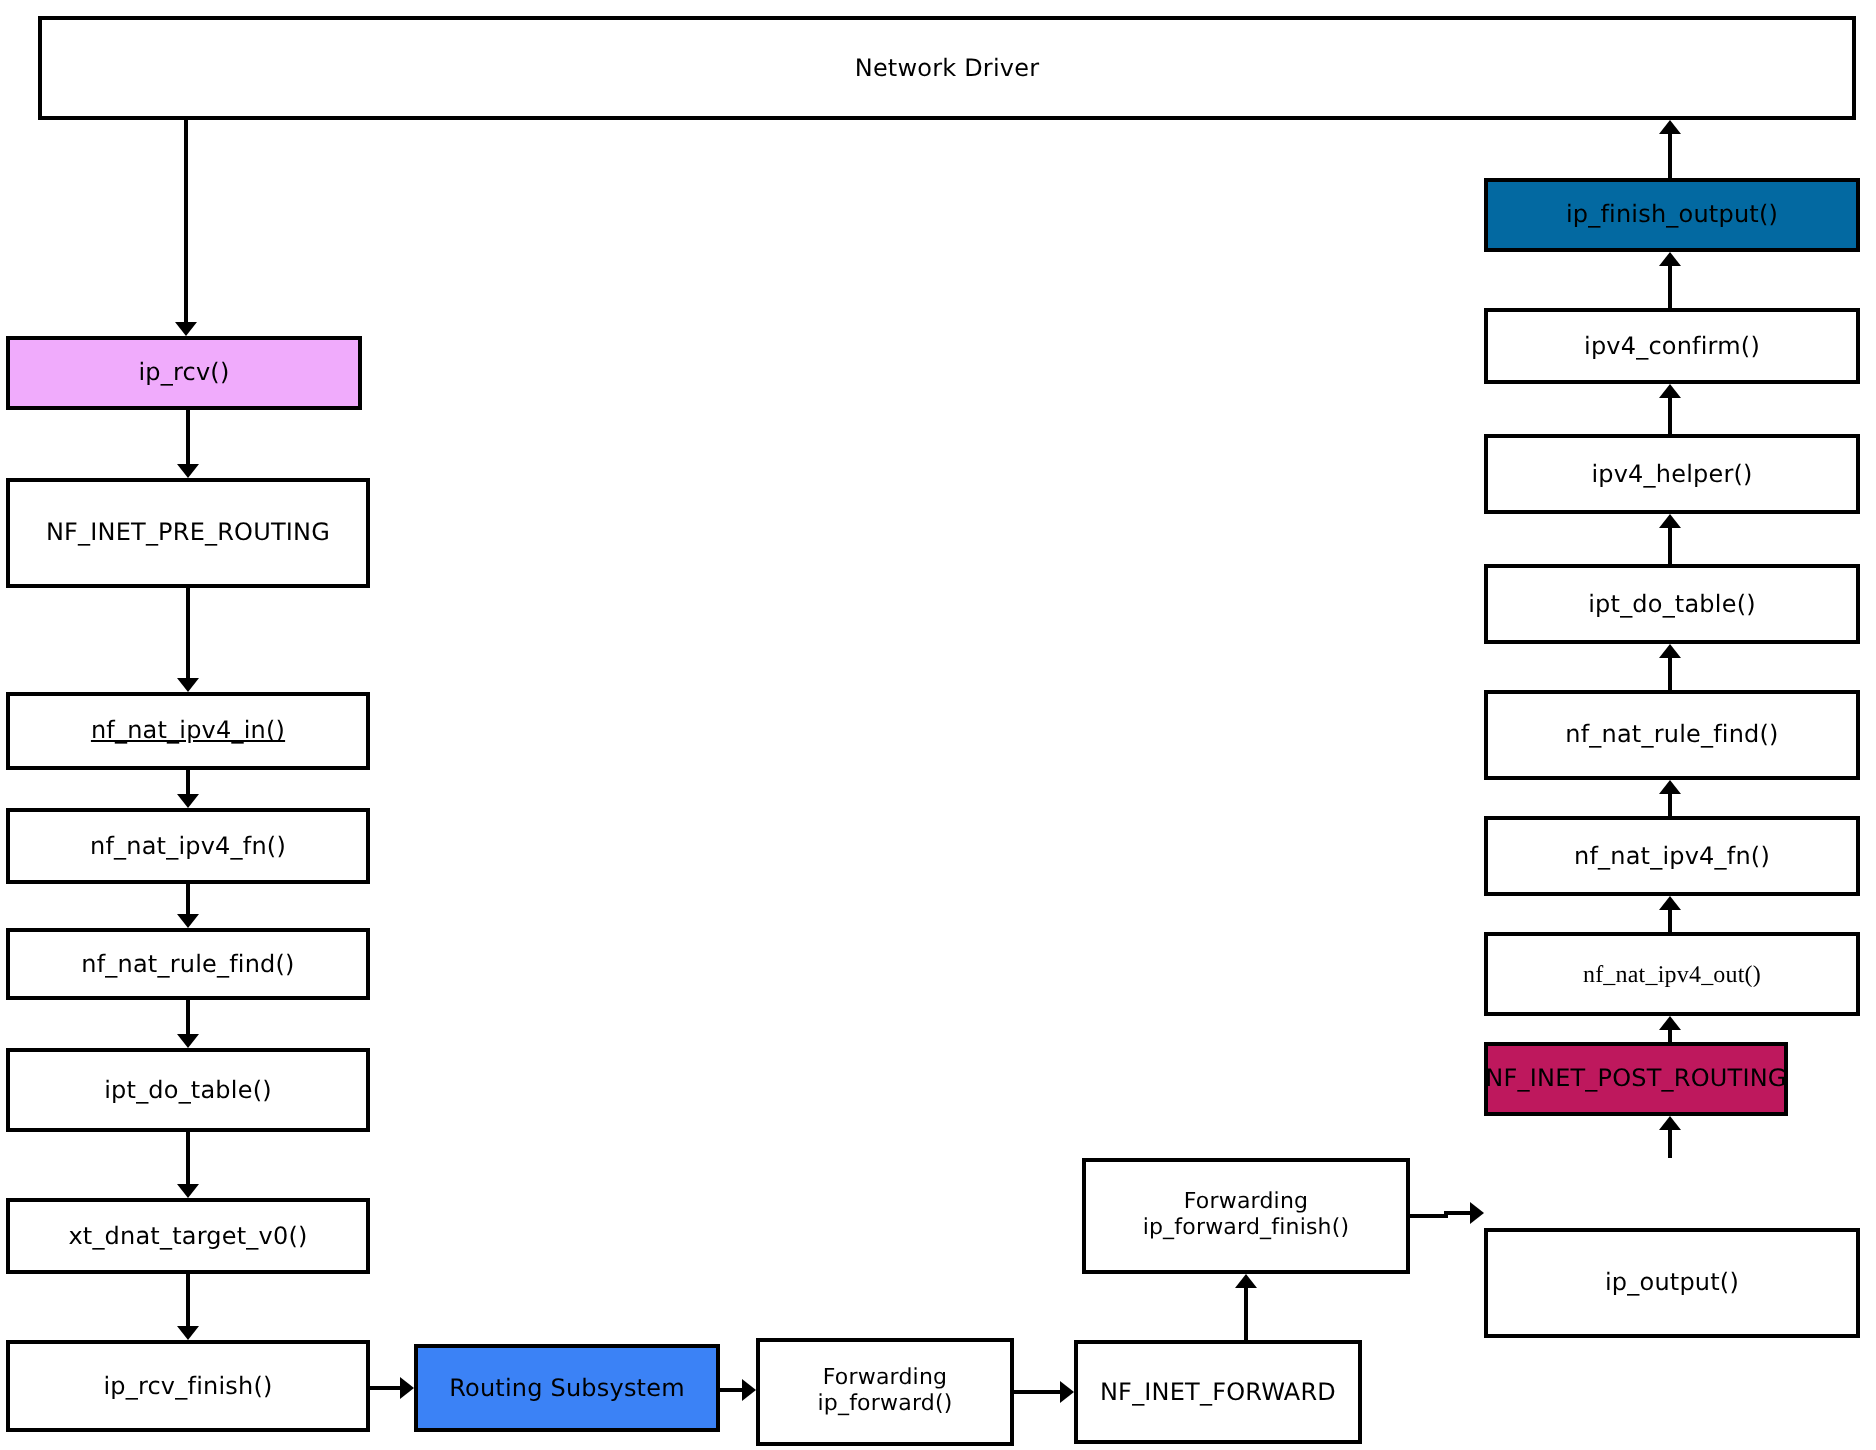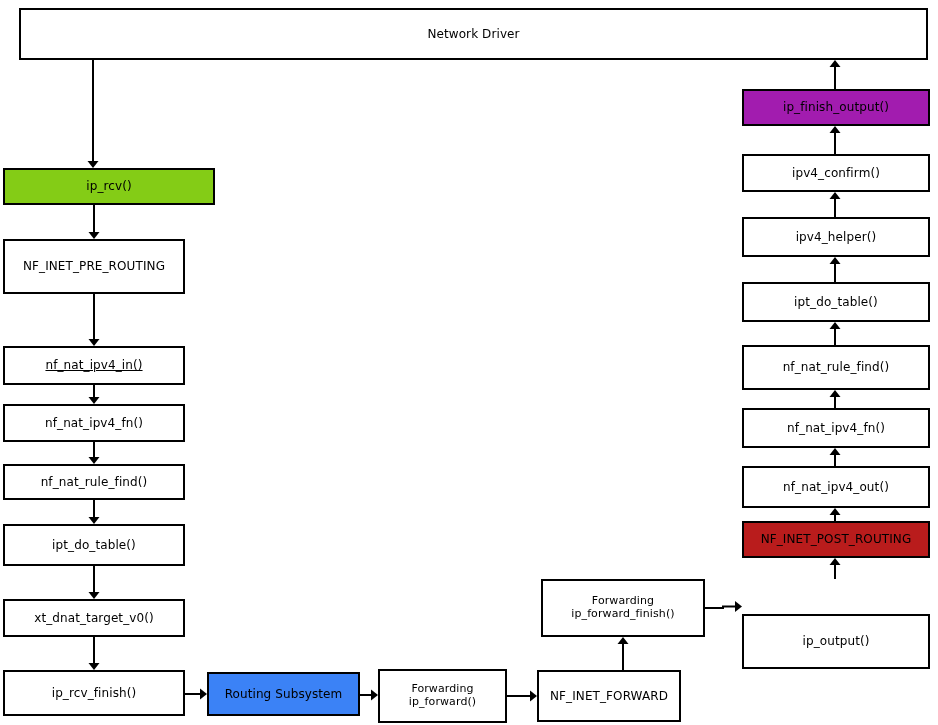--- a/index.html
+++ b/index.html
@@ -92,37 +92,37 @@
       <polygon points="829.5,264 840.5,264 835,257" fill="#000000"></polygon>
       <line x1="835" y1="217" x2="835" y2="199" stroke="#000000"></line>
       <polygon points="829.5,199 840.5,199 835,192" fill="#000000"></polygon>
       <line x1="835" y1="154" x2="835" y2="133" stroke="#000000"></line>
       <polygon points="829.5,133 840.5,133 835,126" fill="#000000"></polygon>
       <line x1="835" y1="89" x2="835" y2="67" stroke="#000000"></line>
       <polygon points="829.5,67 840.5,67 835,60" fill="#000000"></polygon>
     </svg>
   <div id="node-layer">
       <div class="node" style="left: 19px; top: 8px; width: 909px; height: 52px; border-color: rgb(0, 0, 0); background: rgb(255, 255, 255);">Network Driver</div>
-      <div class="node" style="left: 3px; top: 168px; width: 212px; height: 37px; border-color: rgb(0, 0, 0); background: #84cc16;">ip_rcv()</div>
+      <div class="node" style="left: 3px; top: 168px; width: 178px; height: 37px; border-color: rgb(0, 0, 0); background: #f0abfc;">ip_rcv()</div>
       <div class="node" style="left: 3px; top: 239px; width: 182px; height: 55px; border-color: rgb(0, 0, 0); background: rgb(255, 255, 255);">NF_INET_PRE_ROUTING</div>
       <div class="node" style="left: 3px; top: 346px; width: 182px; height: 39px; border-color: rgb(0, 0, 0); background: rgb(255, 255, 255); text-decoration: underline;">nf_nat_ipv4_in()</div>
       <div class="node" style="left: 3px; top: 404px; width: 182px; height: 38px; border-color: rgb(0, 0, 0); background: rgb(255, 255, 255);">nf_nat_ipv4_fn()</div>
       <div class="node" style="left: 3px; top: 464px; width: 182px; height: 36px; border-color: rgb(0, 0, 0); background: rgb(255, 255, 255);">nf_nat_rule_find()</div>
       <div class="node" style="left: 3px; top: 524px; width: 182px; height: 42px; border-color: rgb(0, 0, 0); background: rgb(255, 255, 255);">ipt_do_table()</div>
       <div class="node" style="left: 3px; top: 599px; width: 182px; height: 38px; border-color: rgb(0, 0, 0); background: rgb(255, 255, 255);">xt_dnat_target_v0()</div>
       <div class="node" style="left: 3px; top: 670px; width: 182px; height: 46px; border-color: rgb(0, 0, 0); background: rgb(255, 255, 255);">ip_rcv_finish()</div>
       <div class="node" style="left: 207px; top: 672px; width: 153px; height: 44px; border-color: rgb(0, 0, 0); background: #3b82f6;">Routing Subsystem</div>
       <div class="node two-line" style="left: 378px; top: 669px; width: 129px; height: 54px; border-color: rgb(0, 0, 0); background: rgb(255, 255, 255);">Forwarding
 ip_forward()</div>
       <div class="node" style="left: 537px; top: 670px; width: 144px; height: 52px; border-color: rgb(0, 0, 0); background: rgb(255, 255, 255);">NF_INET_FORWARD</div>
       <div class="node two-line" style="left: 541px; top: 579px; width: 164px; height: 58px; border-color: rgb(0, 0, 0); background: rgb(255, 255, 255);">Forwarding
 ip_forward_finish()</div>
       <div class="node" style="left: 742px; top: 579px; width: 188px; height: 55px; border-color: rgb(0, 0, 0); background: rgb(255, 255, 255); margin-top: 35px;">ip_output()</div>
-      <div class="node" style="left: 742px; top: 521px; width: 188px; height: 37px; border-color: rgb(0, 0, 0); background: #b91c1c;">NF_INET_POST_ROUTING</div>
-      <div class="node" style="left: 742px; top: 466px; width: 188px; height: 42px; border-color: rgb(0, 0, 0); background: rgb(255, 255, 255);">nf_nat_ipv4_out()</div>
+      <div class="node" style="left: 742px; top: 521px; width: 152px; height: 37px; border-color: rgb(0, 0, 0); background: #be185d;">NF_INET_POST_ROUTING</div>
+      <div class="node" style="left: 742px; top: 466px; width: 188px; height: 42px; border-color: rgb(0, 0, 0); background: rgb(255, 255, 255); font-family: Liberation Serif, serif;">nf_nat_ipv4_out()</div>
       <div class="node" style="left: 742px; top: 408px; width: 188px; height: 40px; border-color: rgb(0, 0, 0); background: rgb(255, 255, 255);">nf_nat_ipv4_fn()</div>
       <div class="node" style="left: 742px; top: 345px; width: 188px; height: 45px; border-color: rgb(0, 0, 0); background: rgb(255, 255, 255);">nf_nat_rule_find()</div>
       <div class="node" style="left: 742px; top: 282px; width: 188px; height: 40px; border-color: rgb(0, 0, 0); background: rgb(255, 255, 255);">ipt_do_table()</div>
       <div class="node" style="left: 742px; top: 217px; width: 188px; height: 40px; border-color: rgb(0, 0, 0); background: rgb(255, 255, 255);">ipv4_helper()</div>
       <div class="node" style="left: 742px; top: 154px; width: 188px; height: 38px; border-color: rgb(0, 0, 0); background: rgb(255, 255, 255);">ipv4_confirm()</div>
-      <div class="node" style="left: 742px; top: 89px; width: 188px; height: 37px; border-color: rgb(0, 0, 0); background: #a21caf;">ip_finish_output()</div>
+      <div class="node" style="left: 742px; top: 89px; width: 188px; height: 37px; border-color: rgb(0, 0, 0); background: #0369a1;">ip_finish_output()</div>
     </div>
 </div>
 
 </body></html>

